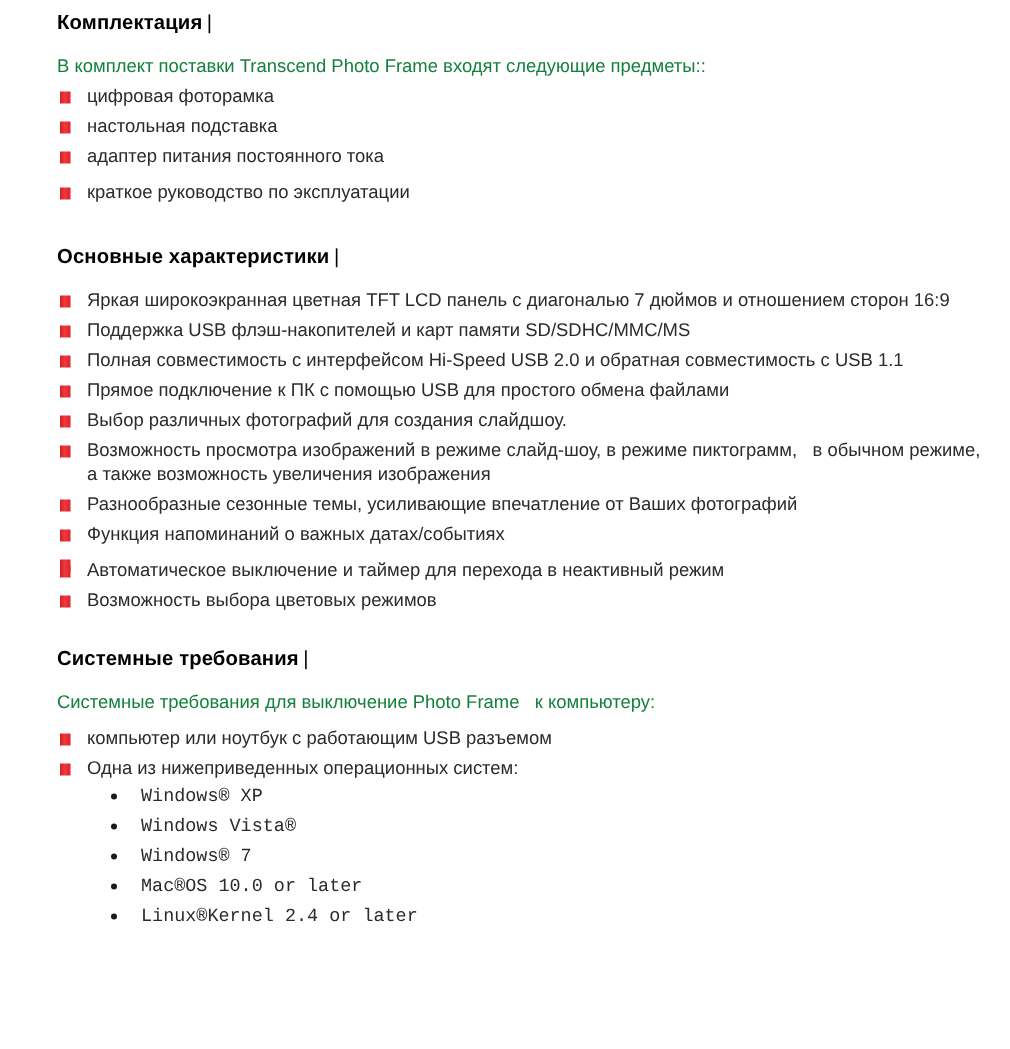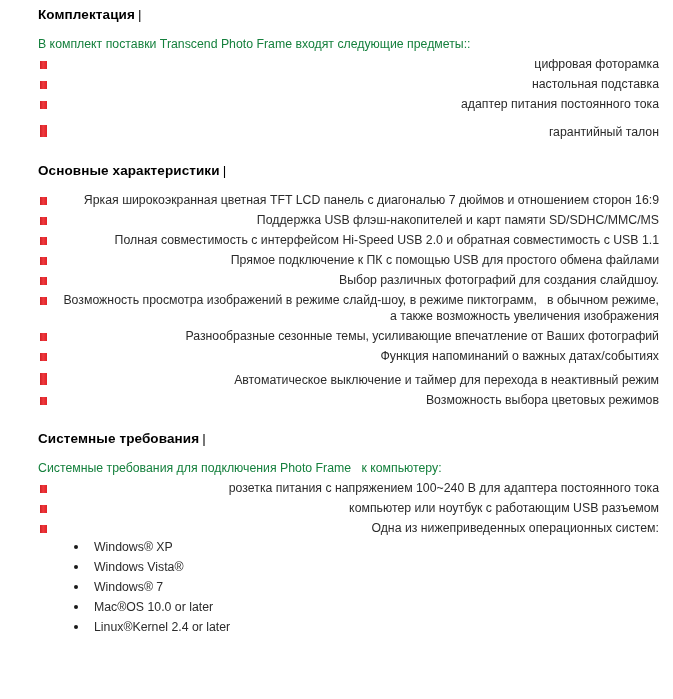--- a/index.html
+++ b/index.html
@@ -51,36 +51,36 @@
     padding: 0;
   }
   ul.red-list > li {
     position: relative;
     font-size: 12.3px;
     line-height: 16px;
     color: #2b2b2b;
     padding-left: 20px;
     margin: 0;
     white-space: pre-wrap;
-    text-align: right;
   }
   ul.red-list > li .bullet-square {
     position: absolute;
     left: 2px;
     top: 4.5px;
     width: 7px;
     height: 8px;
     background: #e4262b;
     background: linear-gradient(to right, #cf1f24 0%, #ef3a3f 45%, #e02227 100%);
     display: block;
   }
   ul.dot-list {
     list-style: none;
     margin: 0;
     padding: 0;
+    font-family: Liberation Mono, monospace;
   }
   ul.dot-list > li {
     position: relative;
     font-size: 12.3px;
     line-height: 16px;
     color: #2b2b2b;
     padding-left: 56px;
     margin: 0;
     white-space: pre-wrap;
   }
@@ -113,23 +113,22 @@
     <p class="intro-line">В комплект поставки Transcend Photo Frame входят следующие предметы::</p>
     <div class="gap-text-to-list"></div>
     <ul class="red-list">
       <li><span class="bullet-square"></span><span>цифровая фоторамка</span></li>
       <li class="spacer-row" style="height:4px"></li>
       <li><span class="bullet-square"></span><span>настольная подставка</span></li>
       <li class="spacer-row" style="height:4px"></li>
       <li><span class="bullet-square"></span><span>адаптер питания постоянного тока</span></li>
       <li class="spacer-row" style="height:4px"></li>
       <li class="spacer-row" style="height:4px"></li>
-      <li><span class="bullet-square"></span></li>
+      <li><span class="bullet-square"></span><span>краткое руководство по эксплуатации</span></li>
       <li class="spacer-row" style="height:4px"></li>
-      <li><span class="bullet-square"></span><span>гарантийный талон</span></li>
     </ul>
 
     <div class="gap-list-to-section"></div>
 
     <h2 class="section-heading">
       <span>Основные характеристики</span><span class="heading-bar">|</span>
     </h2>
     <div class="gap-heading-to-text"></div>
     <ul class="red-list">
       <li><span class="bullet-square"></span><span>Яркая широкоэкранная цветная TFT LCD панель с диагональю 7 дюймов и отношением сторон 16:9</span></li>
@@ -154,24 +153,23 @@
       <li class="spacer-row" style="height:4px"></li>
       <li><span class="bullet-square"></span><span>Возможность выбора цветовых режимов</span></li>
     </ul>
 
     <div class="gap-list-to-section"></div>
 
     <h2 class="section-heading">
       <span>Системные требования</span><span class="heading-bar">|</span>
     </h2>
     <div class="gap-heading-to-text"></div>
-    <p class="intro-line">Системные требования для подключения Photo Frame   к компьютеру:</p>
+    <p class="intro-line">Системные требования для выключение Photo Frame   к компьютеру:</p>
     <div class="gap-text-to-list"></div>
     <ul class="red-list">
-      <li><span class="bullet-square"></span><span>розетка питания с напряжением 100~240 В для адаптера постоянного тока</span></li>
       <li class="spacer-row" style="height:4px"></li>
       <li><span class="bullet-square"></span><span>компьютер или ноутбук с работающим USB разъемом</span></li>
       <li class="spacer-row" style="height:4px"></li>
       <li><span class="bullet-square"></span><span>Одна из нижеприведенных операционных систем:</span></li>
     </ul>
     <div class="sp-nested"></div>
     <ul class="dot-list">
       <li><span class="bullet-dot"></span><span>Windows® XP</span></li>
       <li class="spacer-row" style="height:4px"></li>
       <li><span class="bullet-dot"></span><span>Windows Vista®</span></li>

